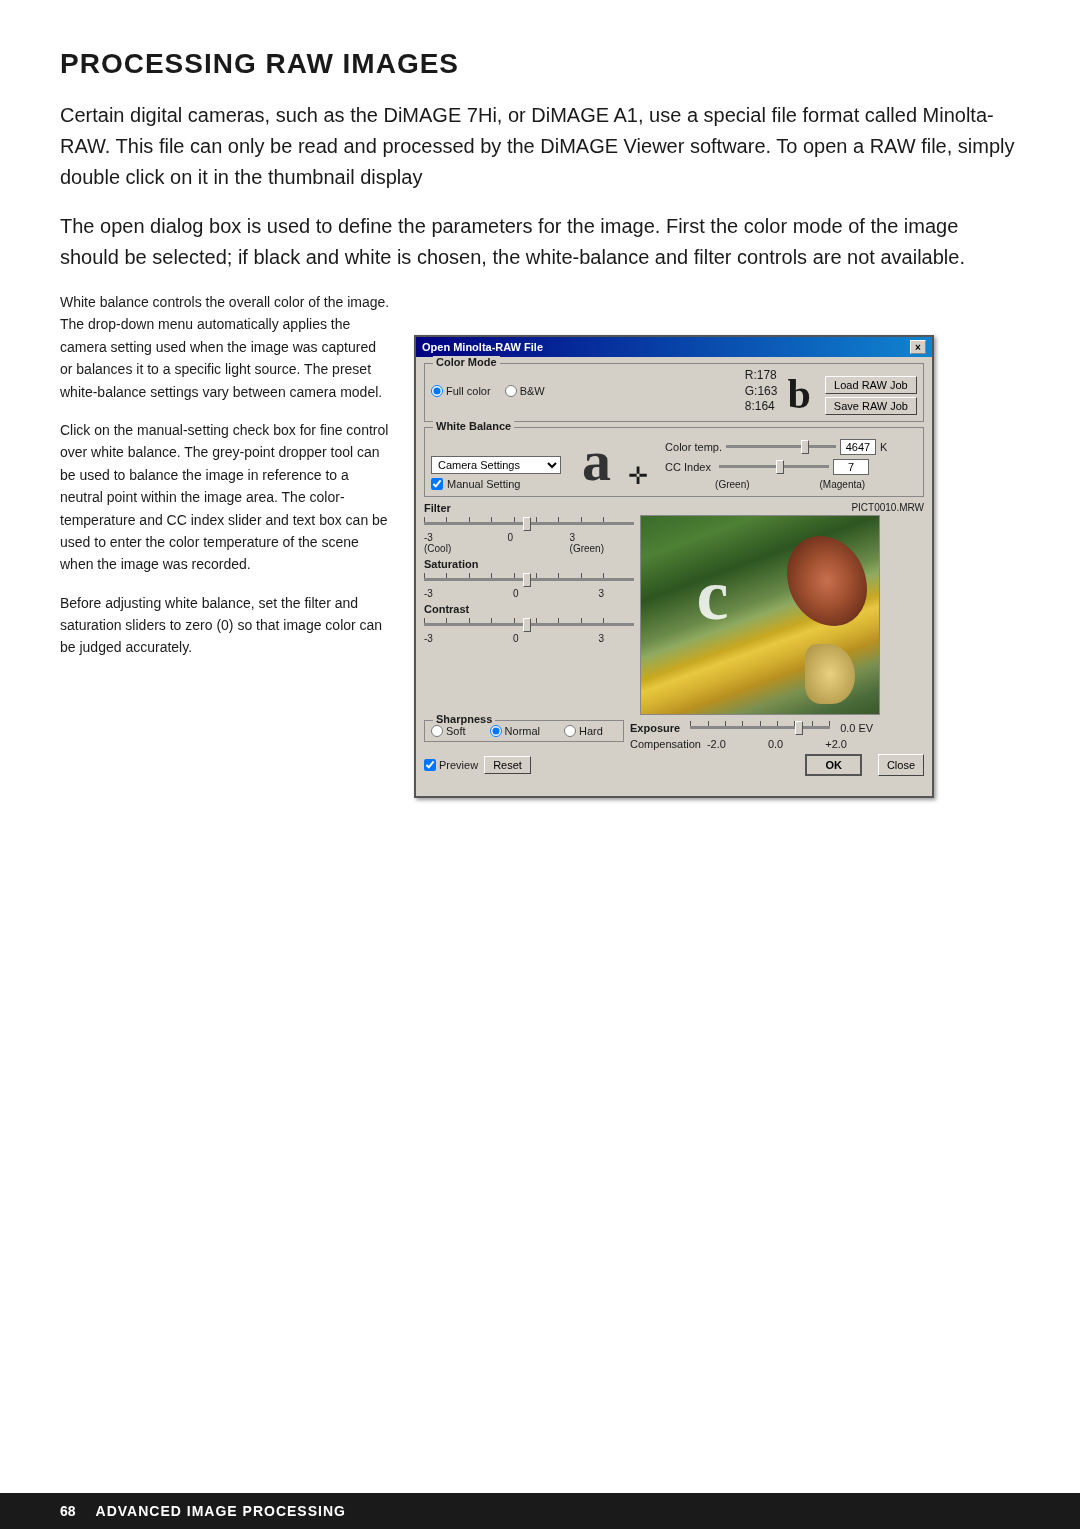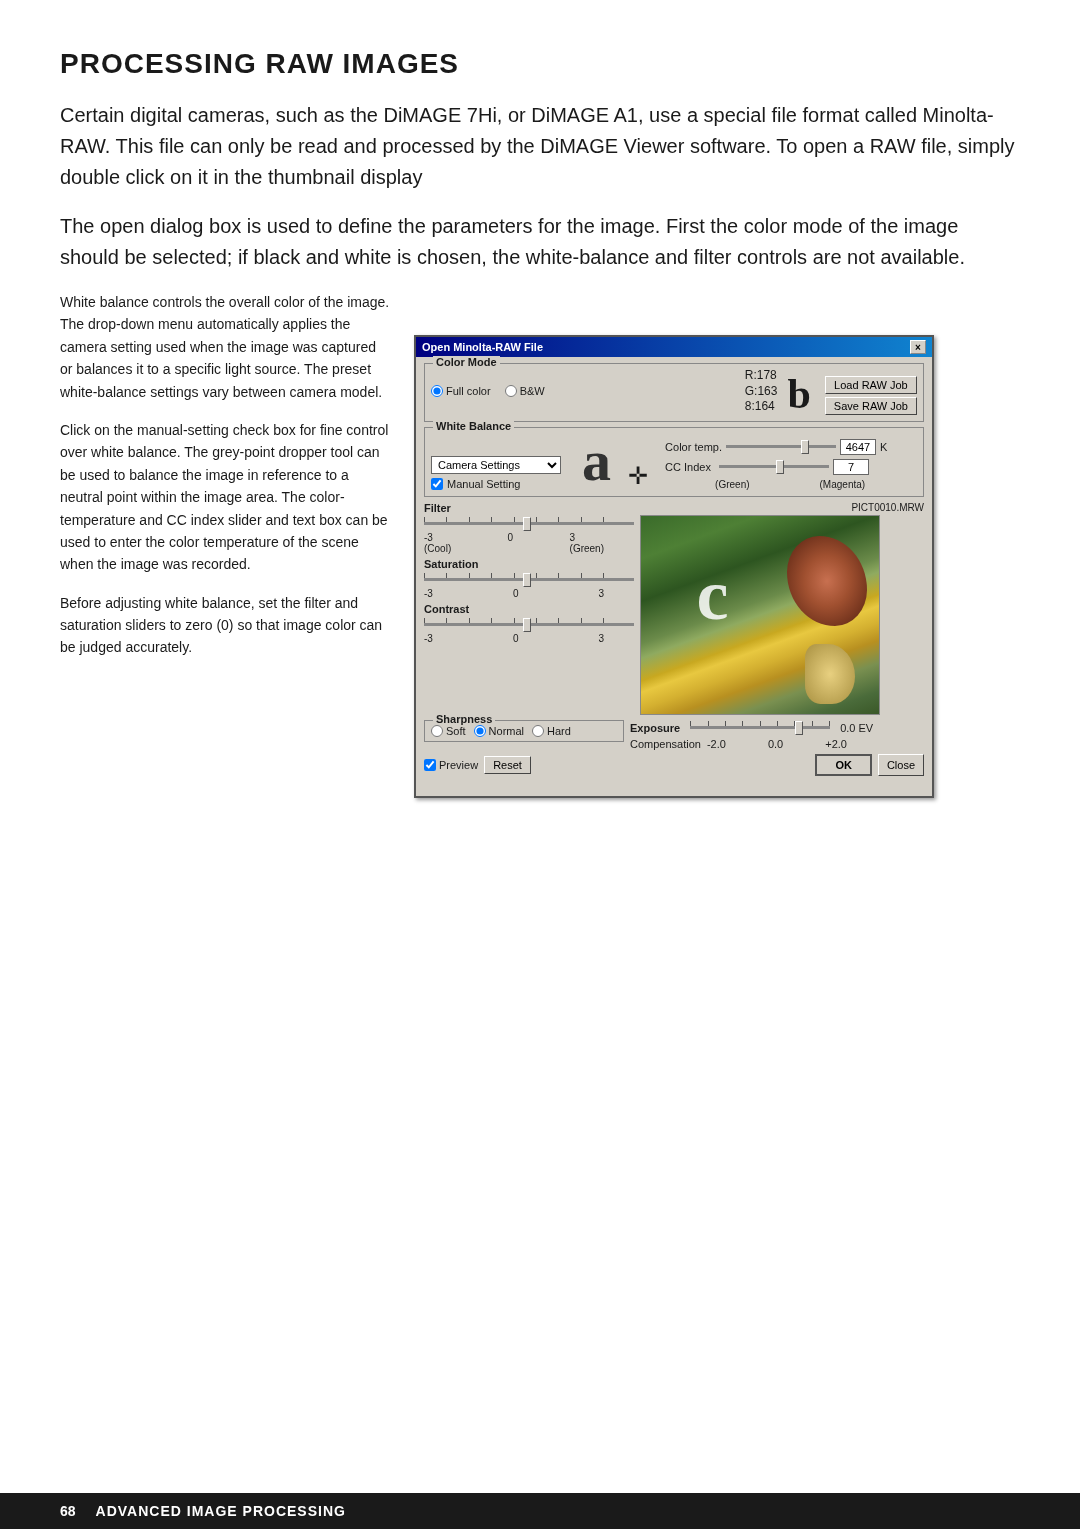--- a/index.html
+++ b/index.html
@@ -363,21 +363,21 @@
     }
 
     .preview-row {
       display: flex;
       align-items: center;
       gap: 6px;
     }
 
     .ok-close-row {
       display: flex;
-      gap: 6px;
+      gap: 16px;
     }
 
     .win-btn-primary {
       background: #d4d0c8;
       border: 2px solid #555;
       font-size: 11px;
       padding: 3px 18px;
       cursor: pointer;
       font-weight: bold;
     }
@@ -618,21 +618,21 @@
                 <div style="position:absolute;top:10%;right:5%;width:80px;height:90px;background:radial-gradient(ellipse,#c87050 0%,#a05030 40%,#7a3820 70%,#502010 100%);border-radius:40% 60% 40% 60%;"></div>
                 <div style="position:absolute;bottom:5%;right:10%;width:50px;height:60px;background:radial-gradient(ellipse,#e8d080 0%,#c8b060 50%,#a89040 100%);border-radius:30% 70% 60% 40%;"></div>
                 <div class="big-c">c</div>
               </div>
             </div>
           </div>
 
           <div class="bottom-section">
             <div class="sharpness-group">
               <span class="section-label">Sharpness</span>
-              <div style="display:flex;align-items:center;gap:8px;">
+              <div style="display:flex;align-items:center;gap:24px;">
                 <label class="radio-item">
                   <input type="radio" name="sharpness" style="">
                   <span>Soft</span>
                 </label>
                 <label class="radio-item">
                   <input type="radio" name="sharpness" checked="" style="">
                   <span>Normal</span>
                 </label>
                 <label class="radio-item">
                   <input type="radio" name="sharpness" style="">

